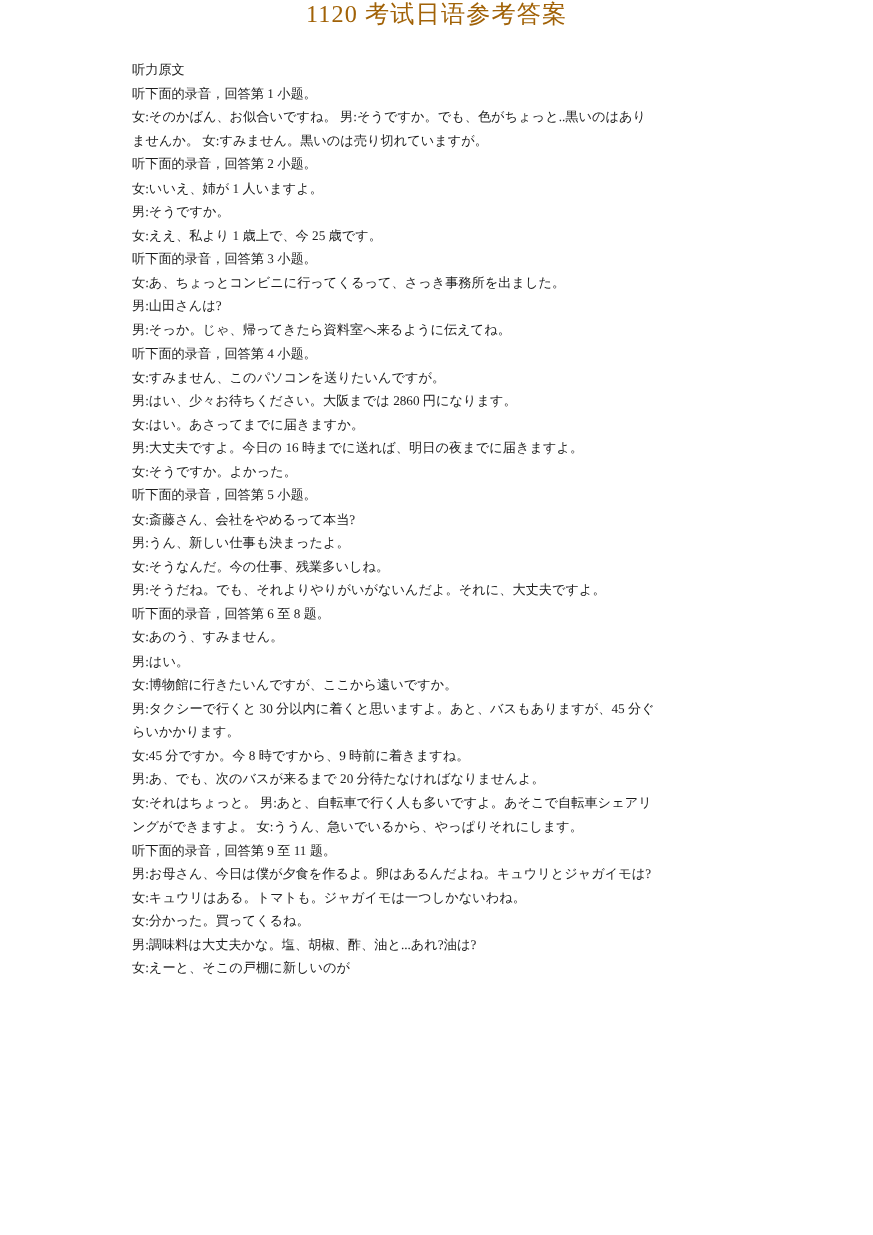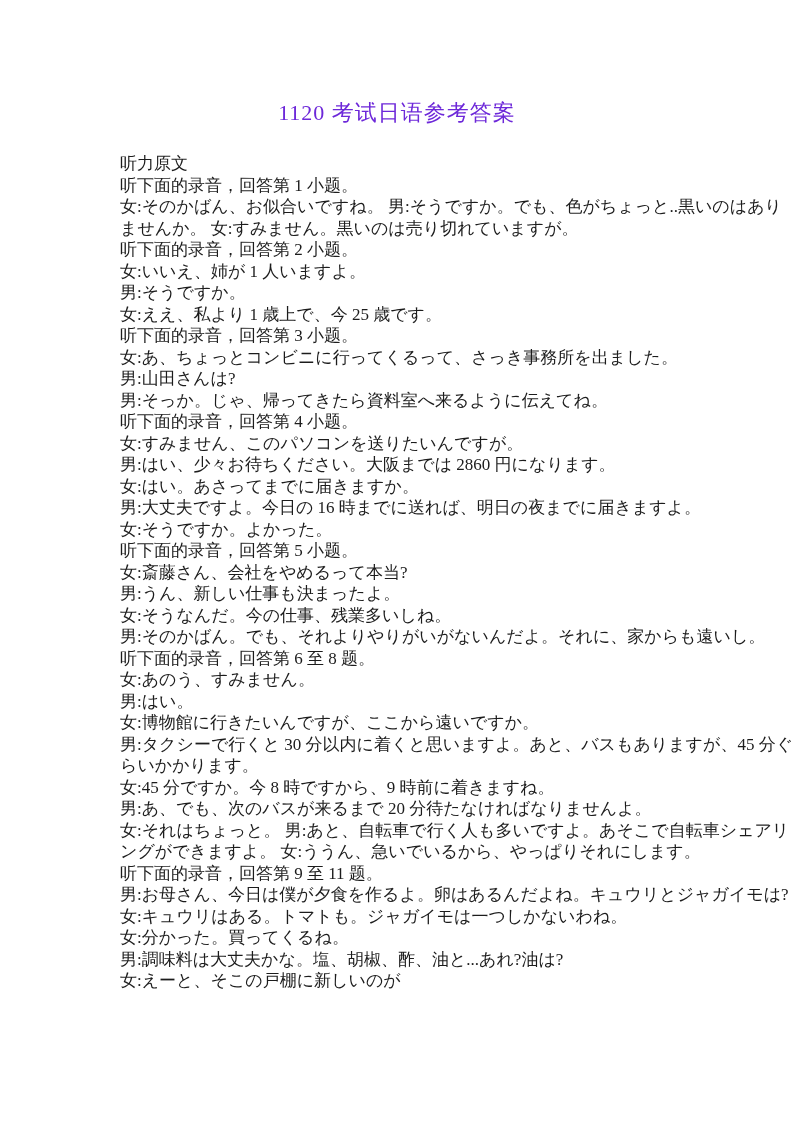--- a/index.html
+++ b/index.html
@@ -8,32 +8,31 @@
     width: 794px;
     height: 1123px;
     background: #ffffff;
     color: #1c1c1c;
     font-family: "Liberation Serif", "DejaVu Serif", serif;
     overflow: hidden;
     box-sizing: border-box;
   }
   .title {
     margin: 0;
-    padding-top: 100px;
     text-align: center;
     font-size: 22px;
     font-weight: 400;
     line-height: 26px;
     letter-spacing: 1px;
-    color: #6d28d9;
+    color: #a16207;
   }
   .content {
     margin-top: 27px;
     padding-left: 120px;
-    font-size: 17px;
+    font-size: 12px;
     line-height: 21.5px;
   }
   .line {
     margin: 0;
     white-space: pre-wrap;
     word-break: break-all;
   }
 </style>
 </head>
 <body>
@@ -57,21 +56,21 @@
         <p class="line">听下面的录音，回答第 4 小题。</p>
         <p class="line">女:すみません、このパソコンを送りたいんですが。</p>
         <p class="line">男:はい、少々お待ちください。大阪までは 2860 円になります。</p>
         <p class="line">女:はい。あさってまでに届きますか。</p>
         <p class="line">男:大丈夫ですよ。今日の 16 時までに送れば、明日の夜までに届きますよ。</p>
         <p class="line">女:そうですか。よかった。</p>
         <p class="line">听下面的录音，回答第 5 小题。</p>
         <p class="line">女:斎藤さん、会社をやめるって本当?</p>
         <p class="line">男:うん、新しい仕事も決まったよ。</p>
         <p class="line">女:そうなんだ。今の仕事、残業多いしね。</p>
-        <p class="line">男:そのかばん。でも、それよりやりがいがないんだよ。それに、家からも遠いし。</p>
+        <p class="line">男:そうだね。でも、それよりやりがいがないんだよ。それに、大丈夫ですよ。</p>
         <p class="line">听下面的录音，回答第 6 至 8 题。</p>
         <p class="line">女:あのう、すみません。</p>
         <p class="line">男:はい。</p>
         <p class="line">女:博物館に行きたいんですが、ここから遠いですか。</p>
         <p class="line">男:タクシーで行くと 30 分以内に着くと思いますよ。あと、バスもありますが、45 分ぐ</p>
         <p class="line">らいかかります。</p>
         <p class="line">女:45 分ですか。今 8 時ですから、9 時前に着きますね。</p>
         <p class="line">男:あ、でも、次のバスが来るまで 20 分待たなければなりませんよ。</p>
         <p class="line">女:それはちょっと。 男:あと、自転車で行く人も多いですよ。あそこで自転車シェアリ</p>
         <p class="line">ングができますよ。 女:ううん、急いでいるから、やっぱりそれにします。</p>

